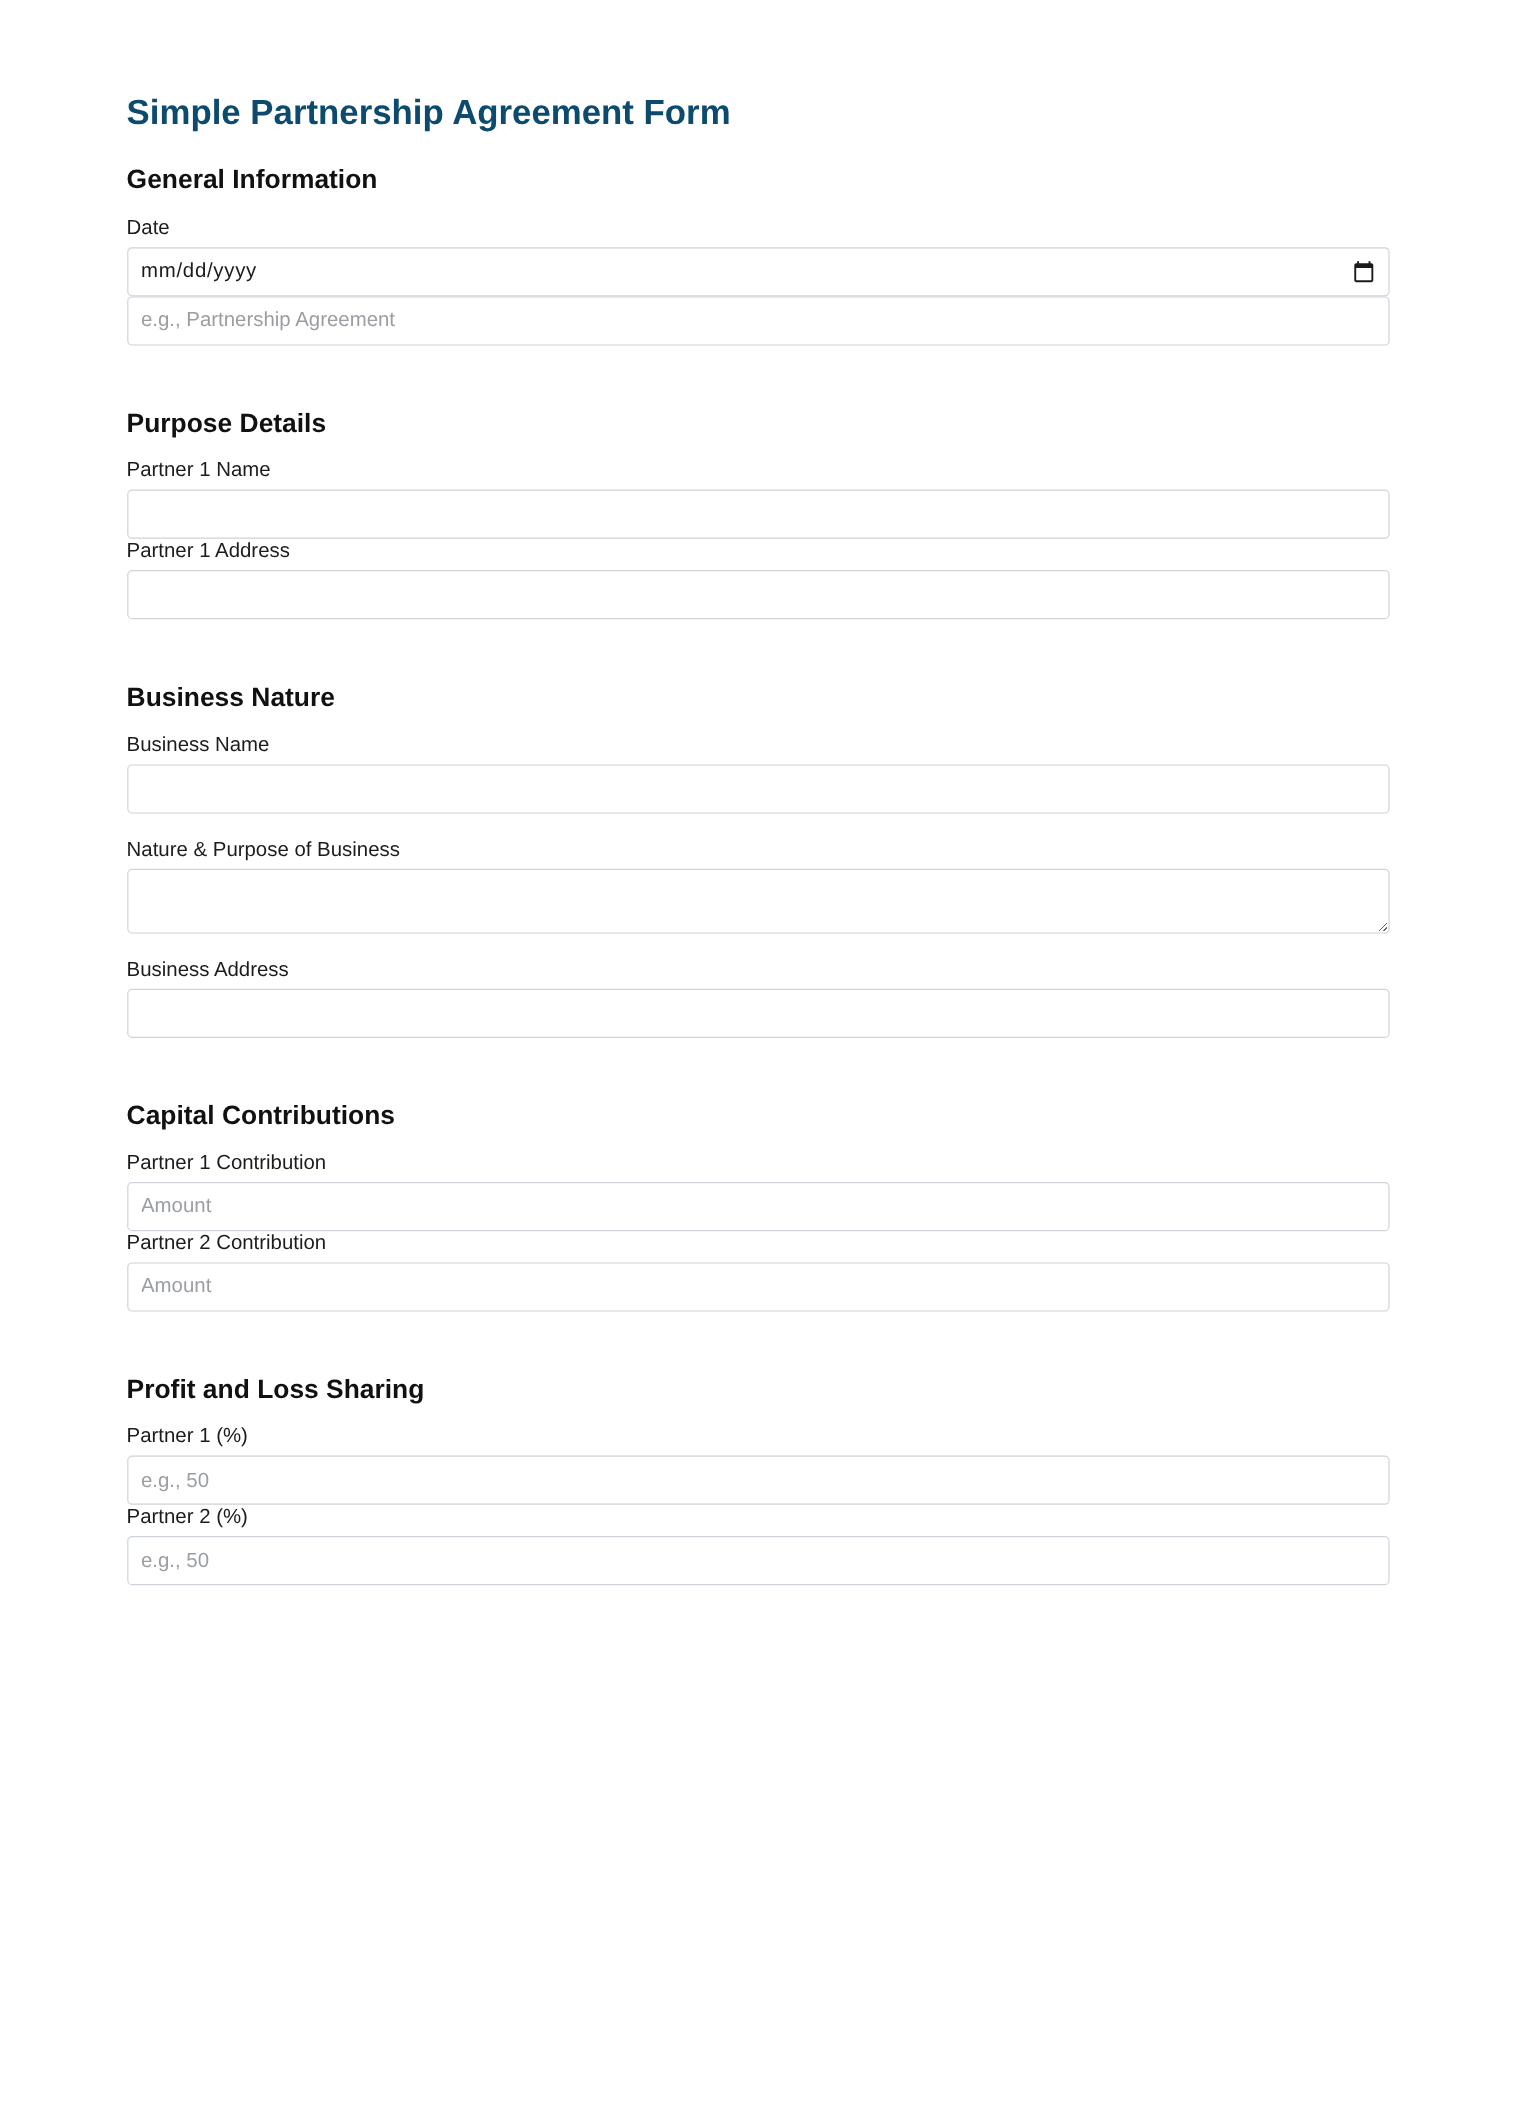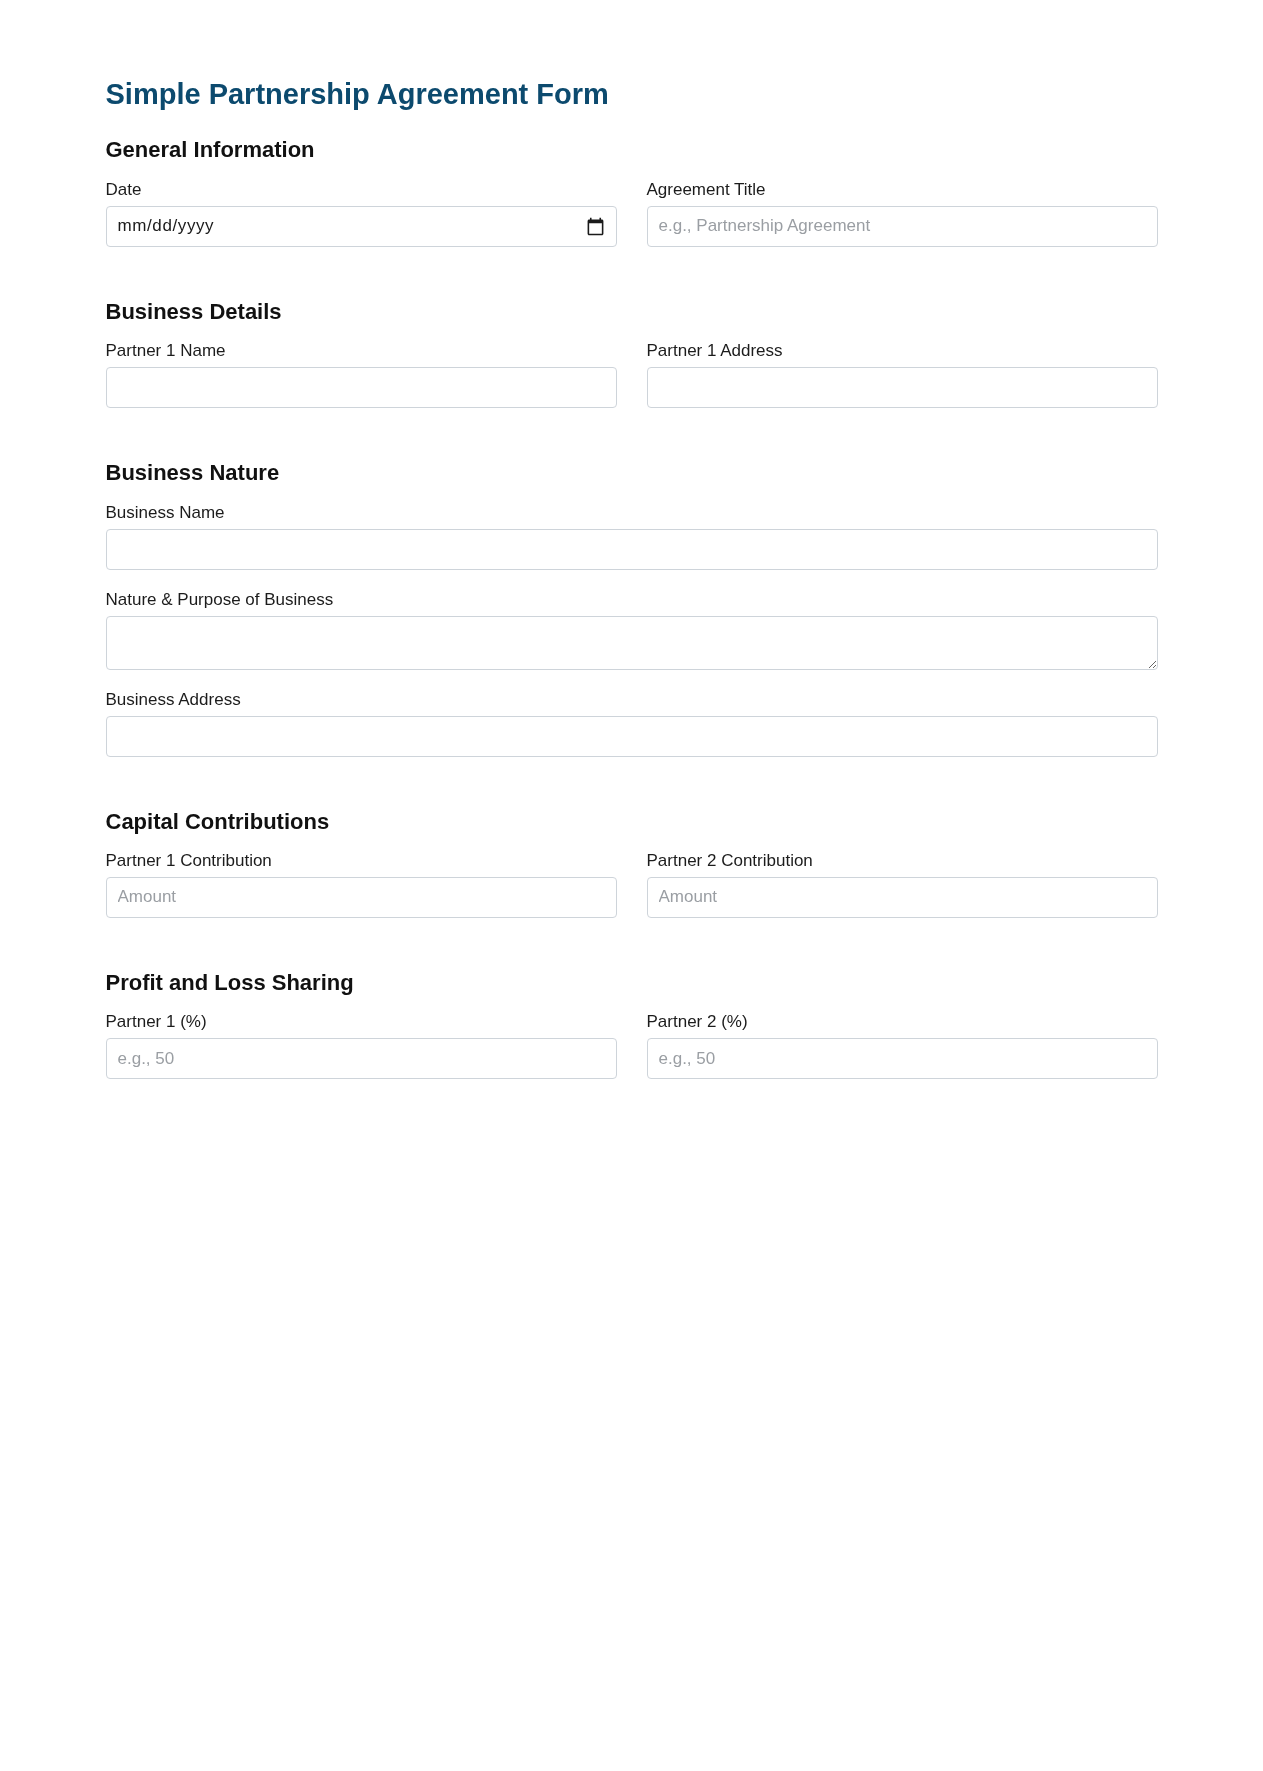--- a/index.html
+++ b/index.html
@@ -12,21 +12,21 @@
   .container { width: 1052px; margin: 0 auto; padding-top: 78px; }
   h1.page-title {
     font-size: 29px; line-height: 1.15; font-weight: 700;
     margin: 0 0 26px 0; color: #0c4a6e;
   }
   section.form-section { margin-bottom: 52px; }
   h2.section-heading {
     font-size: 22px; line-height: 1.2; font-weight: 700;
     margin: 0 0 16px 0; color: #111111;
   }
-  .row { display: grid; grid-template-columns: 1fr 1fr; column-gap: 30px; }
+  .row { display: grid; grid-template-columns: 1fr; column-gap: 30px; }
   .row + .row { margin-top: 32px; }
   .field { min-width: 0; }
   .field-label {
     display: block; font-size: 17px; line-height: 20px;
     margin-bottom: 6px; color: #1c1c1c;
   }
   .control {
     display: block; width: 100%; height: 41px;
     border: 1px solid #ced4da; border-radius: 4px;
     background: #ffffff; padding: 0 11px;
@@ -62,28 +62,27 @@
         <div class="control date-control">
           <span class="date-text">mm/dd/yyyy</span>
           <span class="calendar-icon">
             <svg width="19" height="19" viewBox="0 0 24 24" fill="#1b1b1b" xmlns="http://www.w3.org/2000/svg">
               <path d="M20 3h-1V1h-2v2H7V1H5v2H4c-1.1 0-2 .9-2 2v16c0 1.1.9 2 2 2h16c1.1 0 2-.9 2-2V5c0-1.1-.9-2-2-2zm0 18H4V8h16v13z"></path>
             </svg>
           </span>
         </div>
       </div>
       <div class="field">
-        <span class="field-label">Agreement Title</span>
         <input type="text" class="control" placeholder="e.g., Partnership Agreement" style="">
       </div>
     </div>
   </section>
 
   <section class="form-section">
-    <h2 class="section-heading">Business Details</h2>
+    <h2 class="section-heading">Purpose Details</h2>
     <div class="row">
       <div class="field">
         <span class="field-label">Partner 1 Name</span>
         <input type="text" class="control" style="">
       </div>
       <div class="field">
         <span class="field-label">Partner 1 Address</span>
         <input type="text" class="control" style="">
       </div>
     </div>

